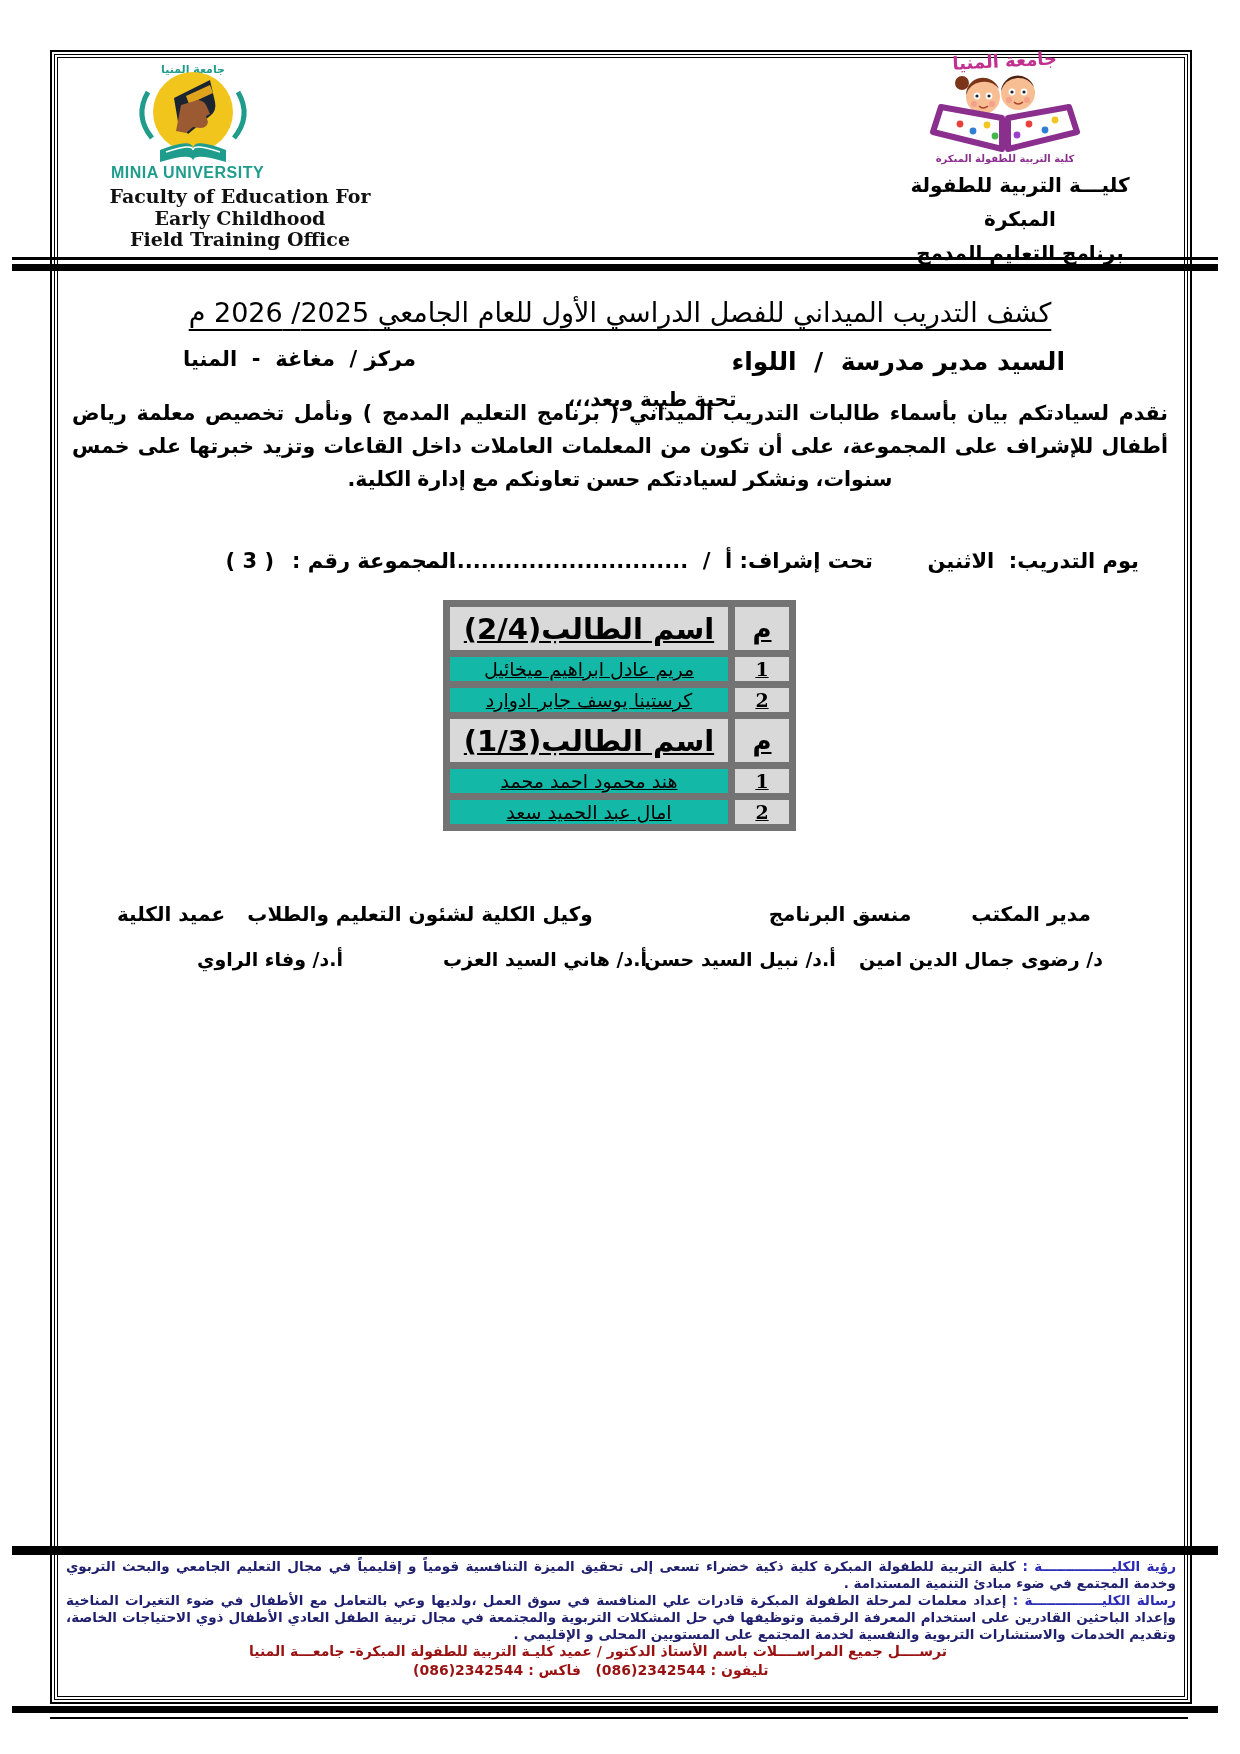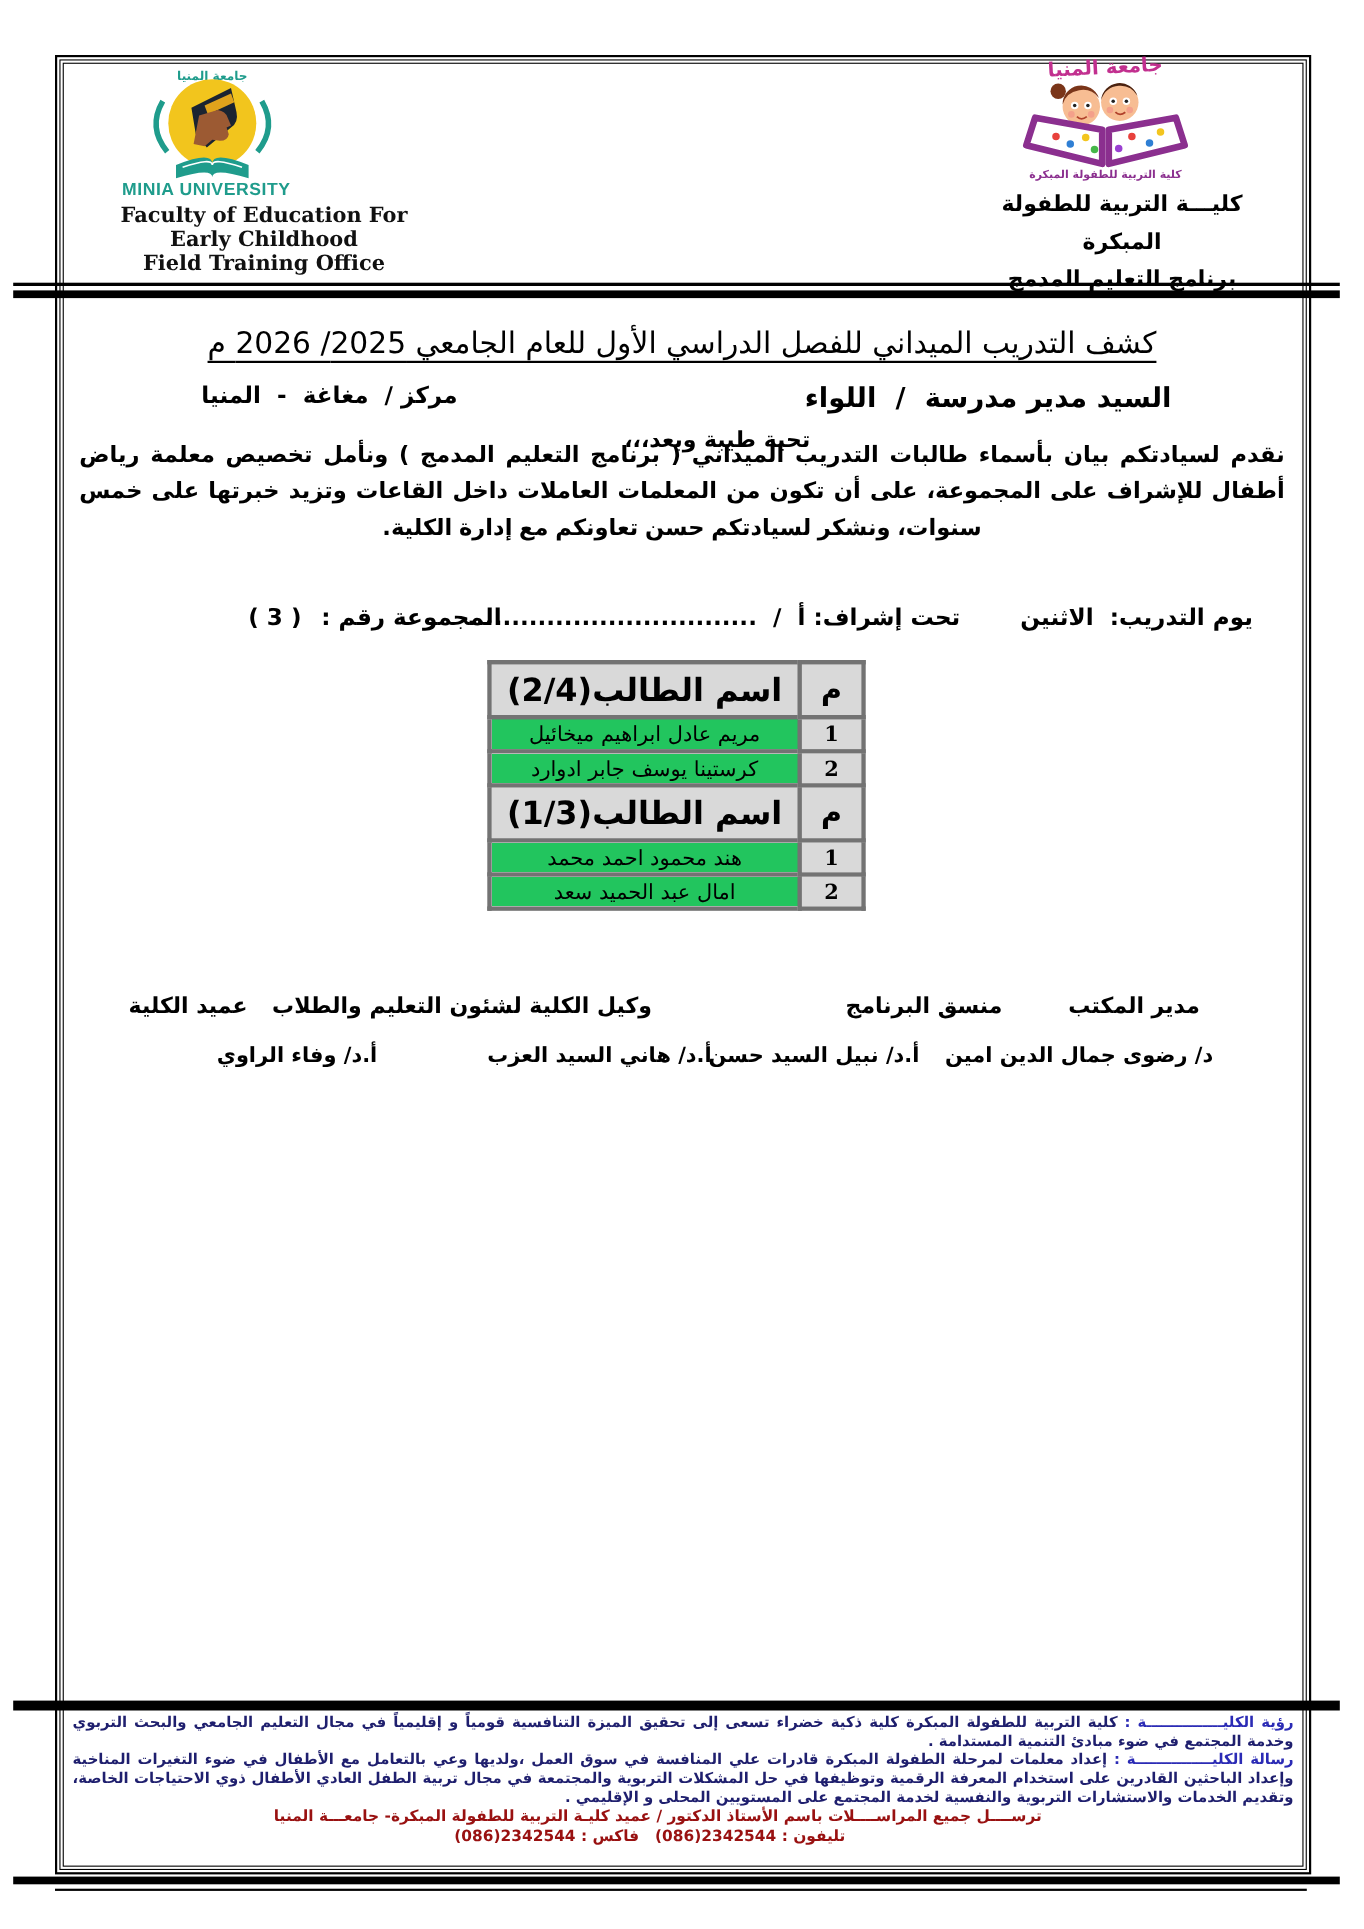--- a/index.html
+++ b/index.html
@@ -41,30 +41,30 @@
     text-align:justify;text-align-last:center;}
   .dayline span.seg{position:absolute;top:549px;direction:rtl;font-weight:bold;font-size:21px;white-space:pre;}
   .seg-day{right:101px;}
   .seg-sup{right:367px;}
   .seg-group{right:784px;}
   .seg-group .num{margin-right:18px;}
 
   
   table.students{position:absolute;left:443px;top:600px;direction:rtl;
     border-collapse:collapse;table-layout:fixed;width:335px;}
-  table.students td,table.students th{border:4px solid #737373;padding:0;overflow:hidden;}
+  table.students td,table.students th{border:7px solid #737373;padding:0;overflow:hidden;text-decoration:underline;}
   .col-m{width:54px;}
   .col-name{width:278px;}
   .hrow{height:50px;background:#d9d9d9;}
   .hrow .hname{font-size:29px;font-weight:bold;text-align:center;}
   .hrow .hm{font-size:26px;font-weight:bold;text-align:center;}
   .drow{height:31px;}
   .drow .num{background:#d9d9d9;font-weight:bold;font-size:19px;text-align:center;
     font-family:"DejaVu Serif",serif;}
-  .drow .nm{background:#22c55e;font-weight:normal;font-size:19px;text-align:center;}
+  .drow .nm{background:#14b8a6;font-weight:normal;font-size:19px;text-align:center;}
 
   
   .sig{position:absolute;direction:rtl;font-weight:bold;white-space:nowrap;transform:translateX(-50%);}
   .sig-title{top:902px;font-size:20px;}
   .sig-name{top:948px;font-size:19px;}
 
   
   .footer-text{position:absolute;left:66px;top:1558px;width:1110px;direction:rtl;
     font-size:13.5px;line-height:17px;font-weight:bold;color:#1f1f6e;text-align:justify;}
   .footer-text .lbl{color:#2b2bb5;}

